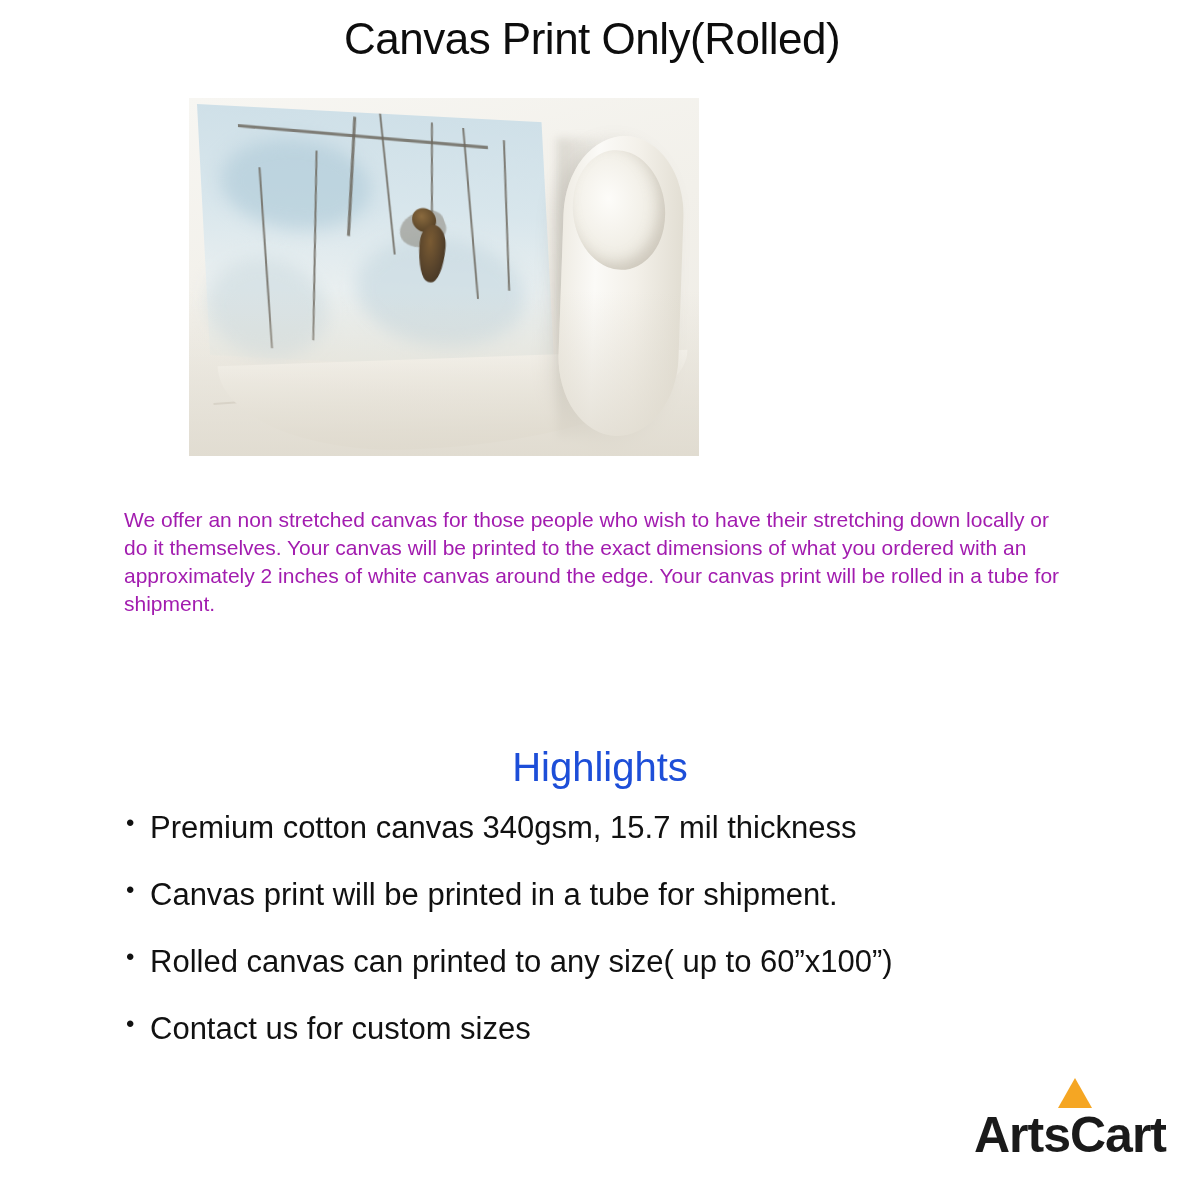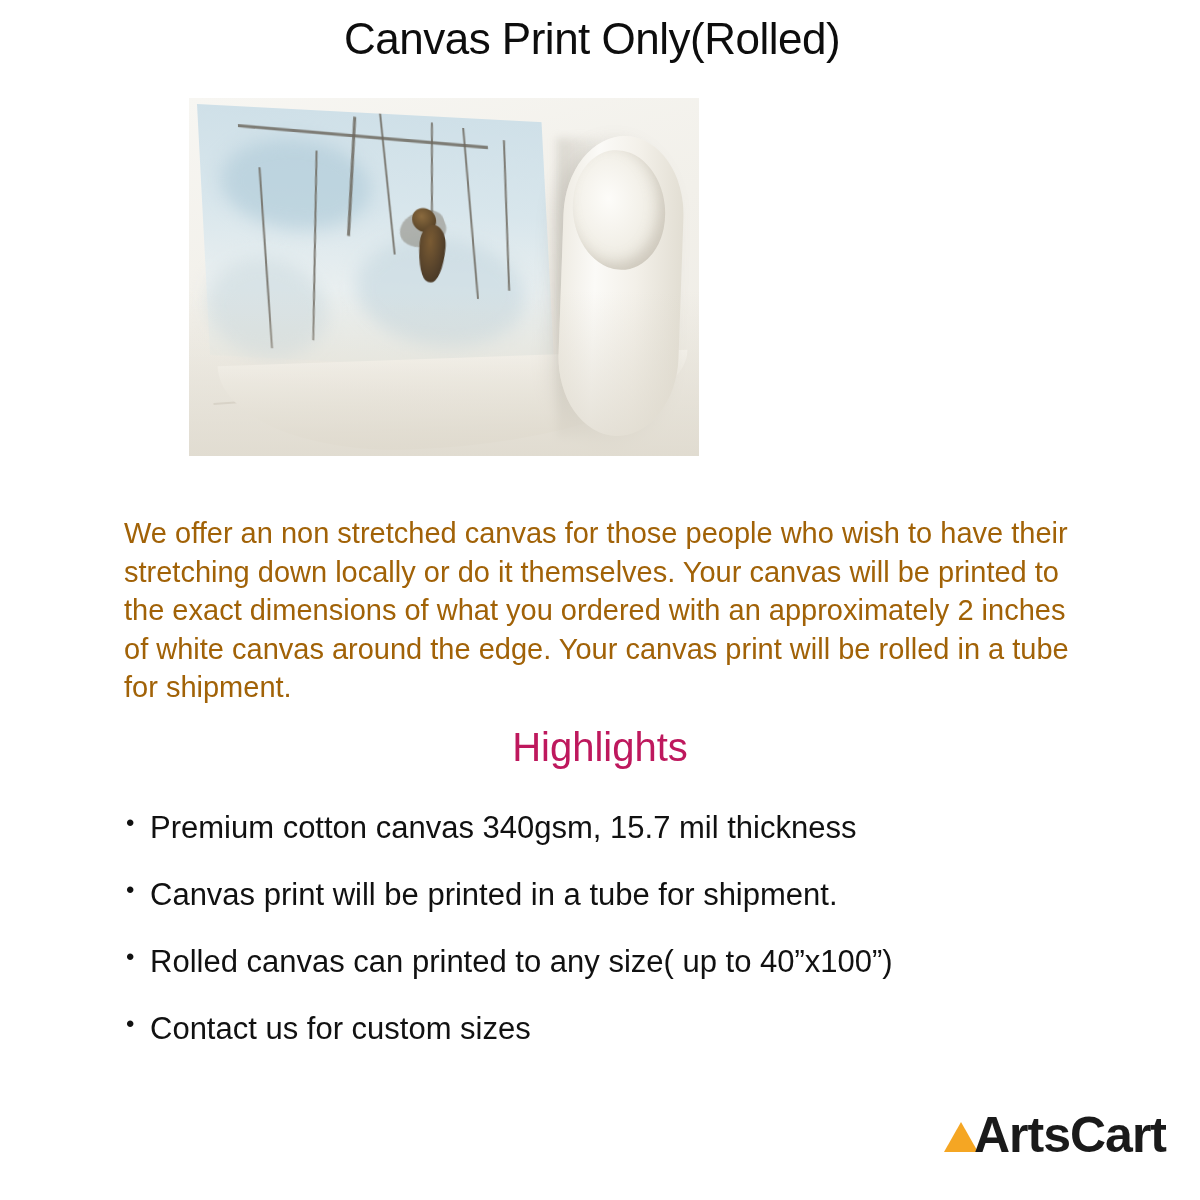--- a/index.html
+++ b/index.html
@@ -166,36 +166,36 @@
     transform: rotate(-4deg);
     filter: blur(0.5px);
   }
 
   
   .body-copy {
     position: absolute;
     left: 124px;
     top: 485px;
     width: 952px;
-    font-size: 29px;
+    font-size: 21px;
     line-height: 1.33;
-    color: #a16207;
+    color: #a21caf;
     text-align: left;
   }
 
   
   .highlights-heading {
     position: absolute;
     left: 0;
     right: 0;
-    top: 692px;
+    top: 712px;
     text-align: center;
     font-size: 40px;
     font-weight: 400;
-    color: #be185d;
+    color: #1d4ed8;
   }
 
   
   .bullets {
     position: absolute;
     left: 122px;
     top: 808px;
     width: 980px;
     list-style: none;
     margin: 0;
@@ -223,20 +223,21 @@
   .logo {
     position: absolute;
     right: 28px;
     bottom: 36px;
     display: flex;
     align-items: center;
     font-size: 50px;
     font-weight: 700;
     letter-spacing: -1px;
     color: #1a1a1a;
+    flex-direction: column;
   }
   .logo .arrow {
     display: inline-block;
     width: 0;
     height: 0;
     border-left: 17px solid transparent;
     border-right: 17px solid transparent;
     border-bottom: 30px solid #F5A623;
     margin-right: 2px;
     position: relative;
@@ -281,21 +282,21 @@
     </div>
   </div>
 
   <p class="body-copy">We offer an non stretched canvas for those people who wish to have their stretching down locally or do it themselves. Your canvas will be printed to the exact dimensions of what you ordered with an approximately 2 inches of white canvas around the edge. Your canvas print will be rolled in a tube for shipment.</p>
 
   <h2 class="highlights-heading">Highlights</h2>
 
   <ul class="bullets">
     <li>Premium cotton canvas 340gsm, 15.7 mil thickness</li>
     <li>Canvas print will be printed in a tube for shipment.</li>
-    <li>Rolled canvas can printed to any size( up to 40”x100”)</li>
+    <li>Rolled canvas can printed to any size( up to 60”x100”)</li>
     <li>Contact us for custom sizes</li>
   </ul>
 
   <div class="logo">
     <span class="arrow"></span>
     <span class="txt">ArtsCart</span>
   </div>
 
 </div>
 

